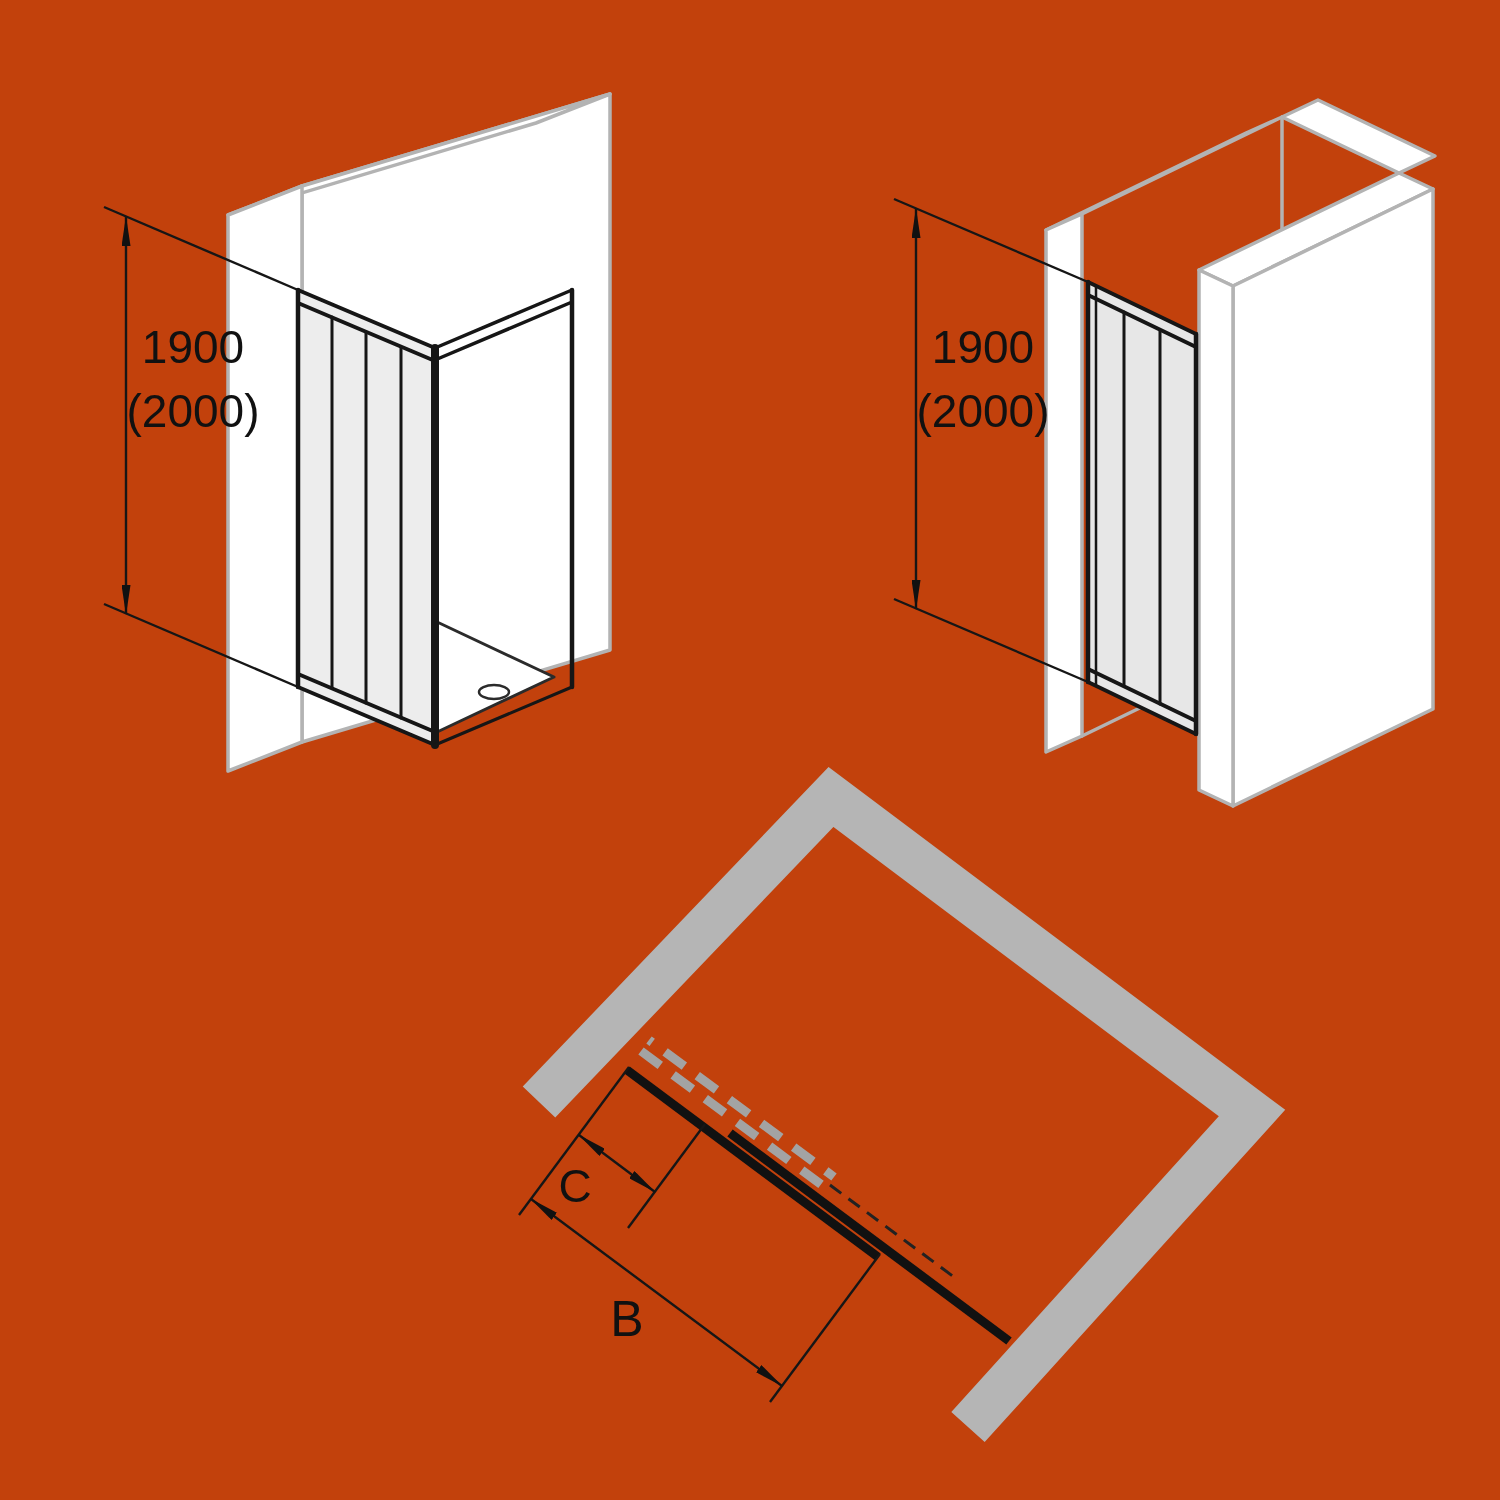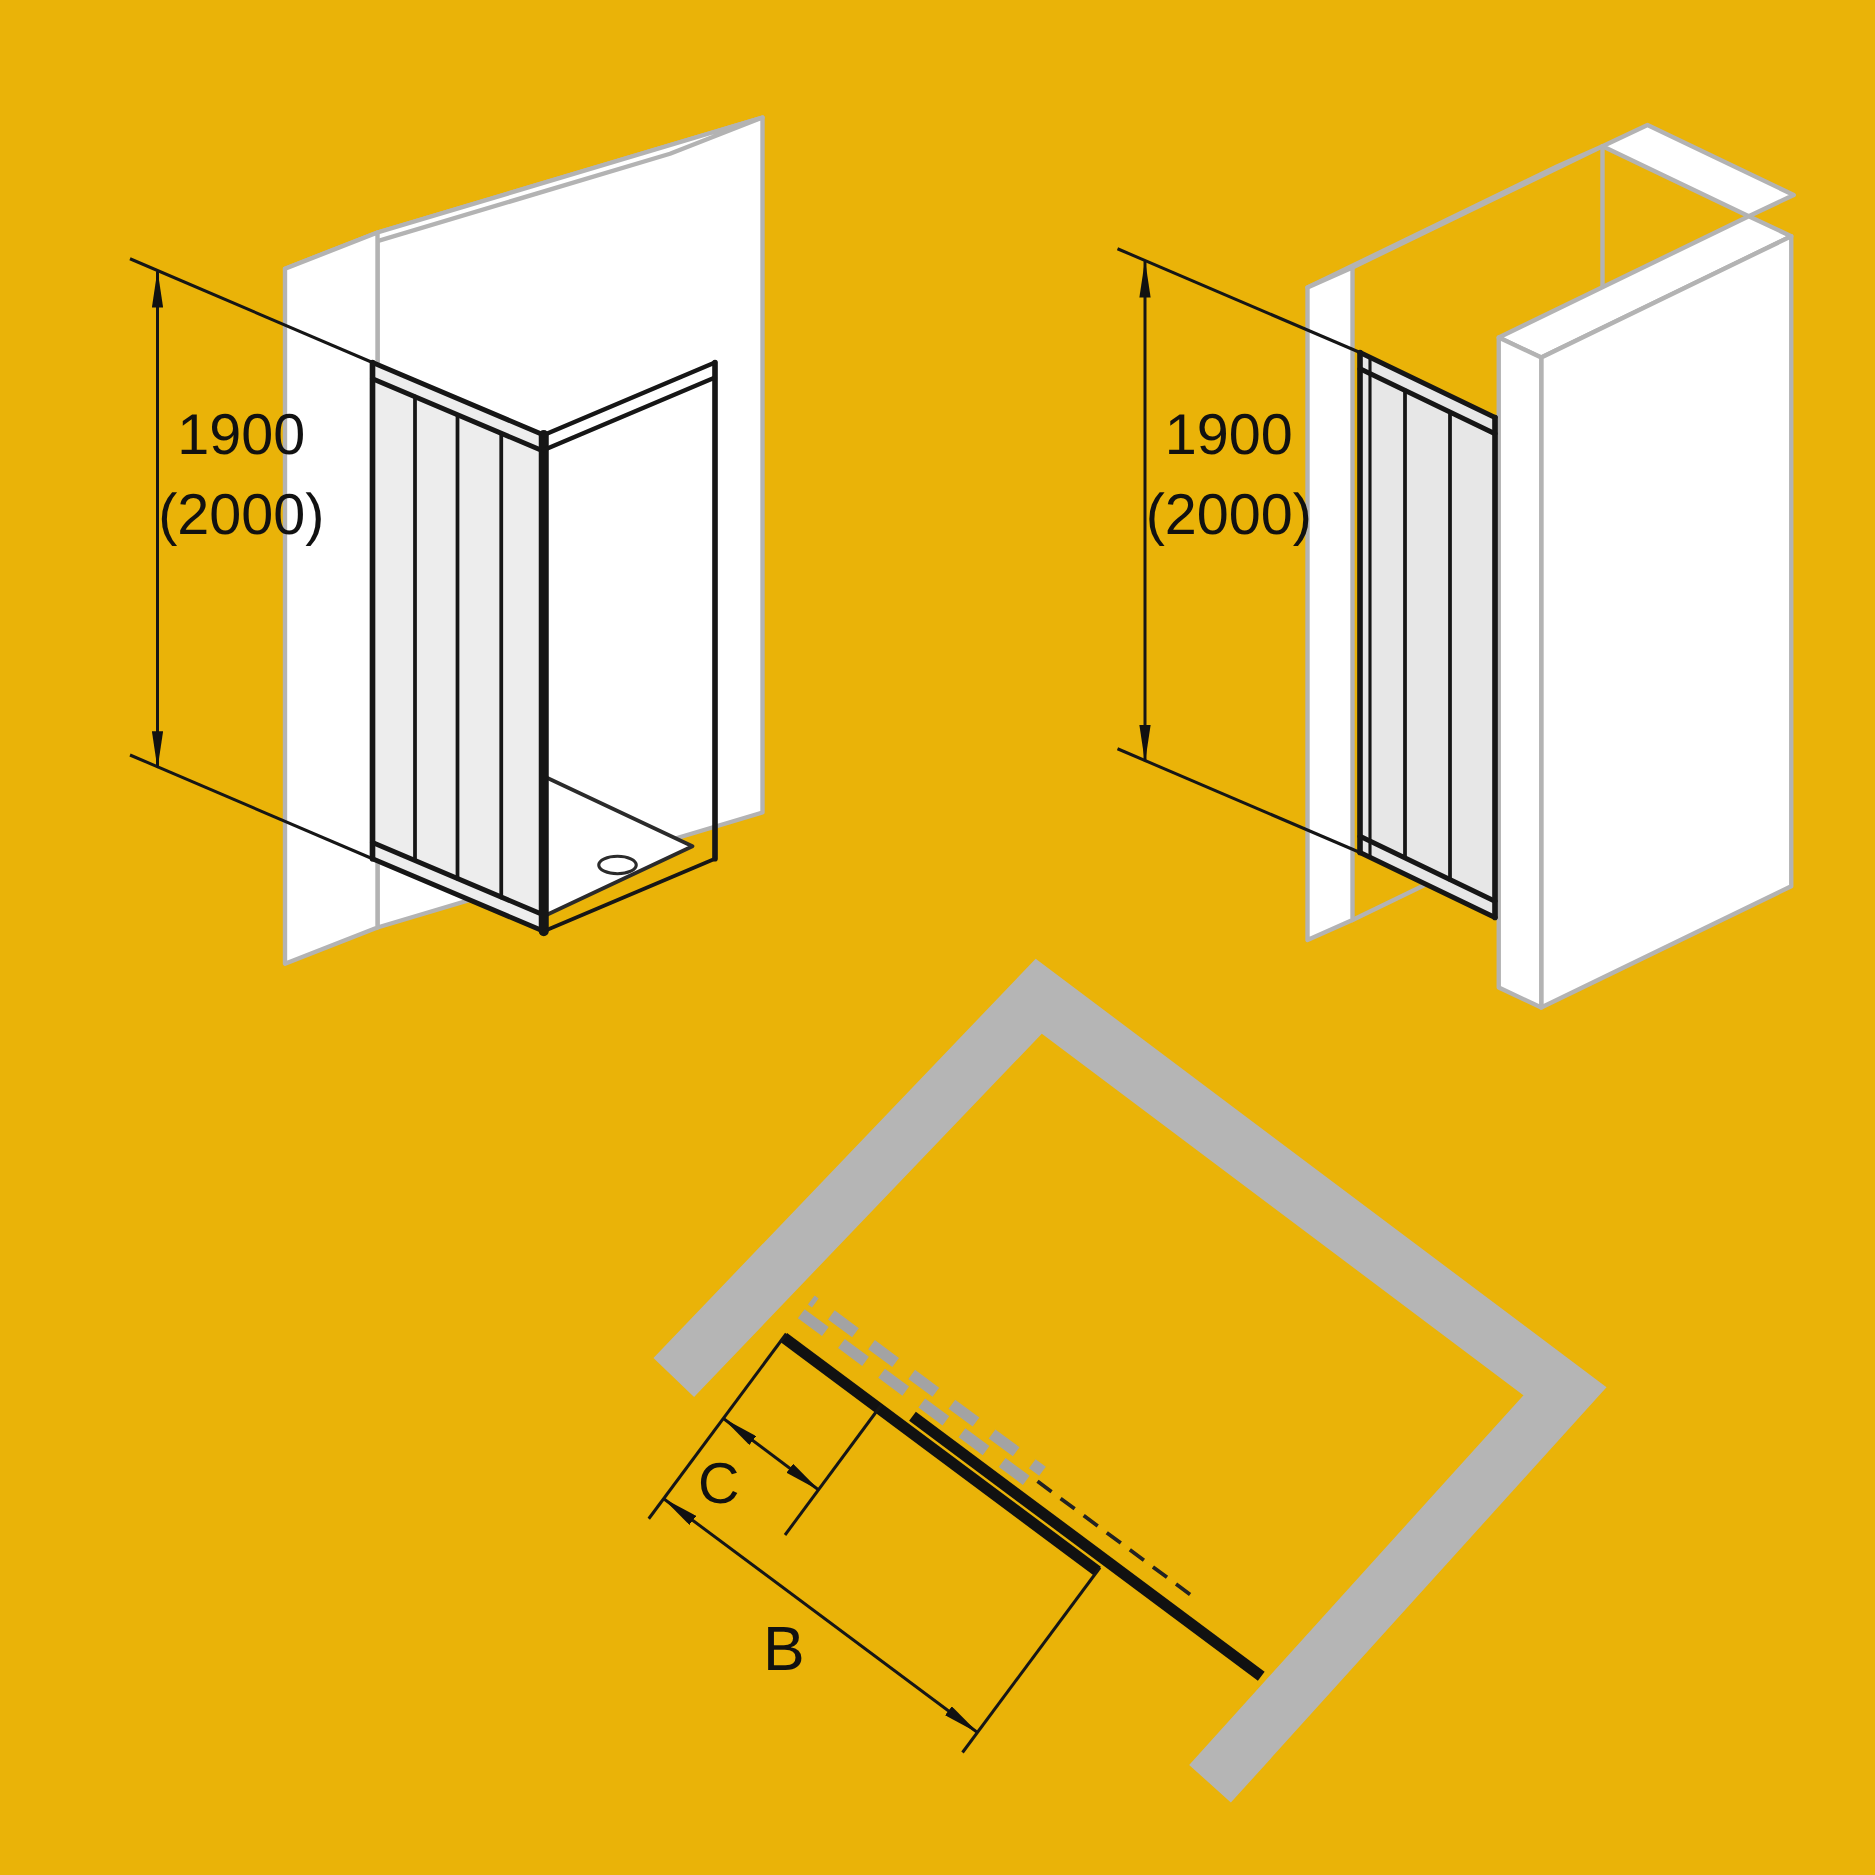--- a/index.html
+++ b/index.html
@@ -1,16 +1,16 @@
 <!DOCTYPE html>
 <html><head>
 <meta charset="utf-8">
 <style>
   html,body{margin:0;padding:0;background:#fff;}
-  .stage{position:relative;width:1500px;height:1500px;background:#eab308;overflow:hidden;
+  .stage{position:relative;width:1500px;height:1500px;background:#c2410c;overflow:hidden;
          font-family:"Liberation Sans", sans-serif;}
   svg{position:absolute;left:0;top:0;}
   
   .w  {stroke:#b3b3b3;stroke-width:3.5;fill:none;stroke-linejoin:round;stroke-linecap:round;}
   .wf {stroke:#b3b3b3;stroke-width:3.5;fill:#ffffff;stroke-linejoin:round;}
   
   .k  {stroke:#161616;fill:none;stroke-linejoin:round;stroke-linecap:round;}
   .tray{stroke:#2b2b2b;stroke-width:3;fill:#ffffff;stroke-linejoin:round;}
   
   .dim{stroke:#161616;stroke-width:2.4;fill:none;}

